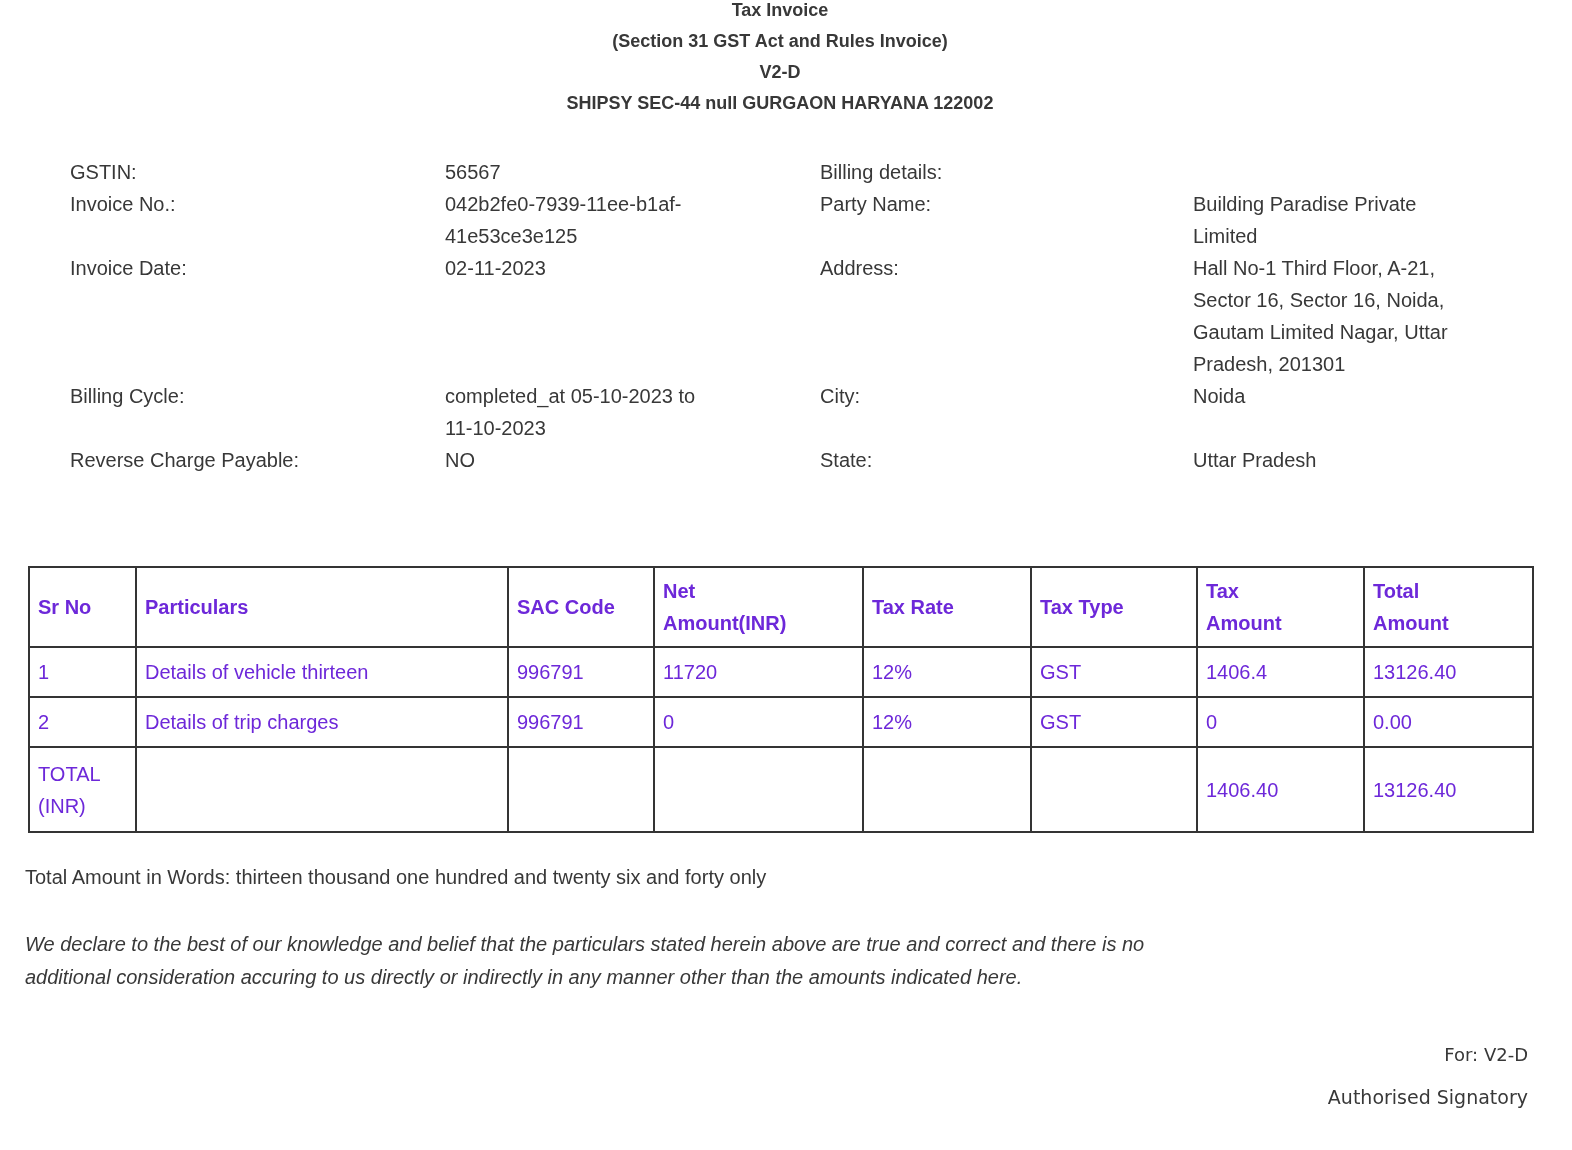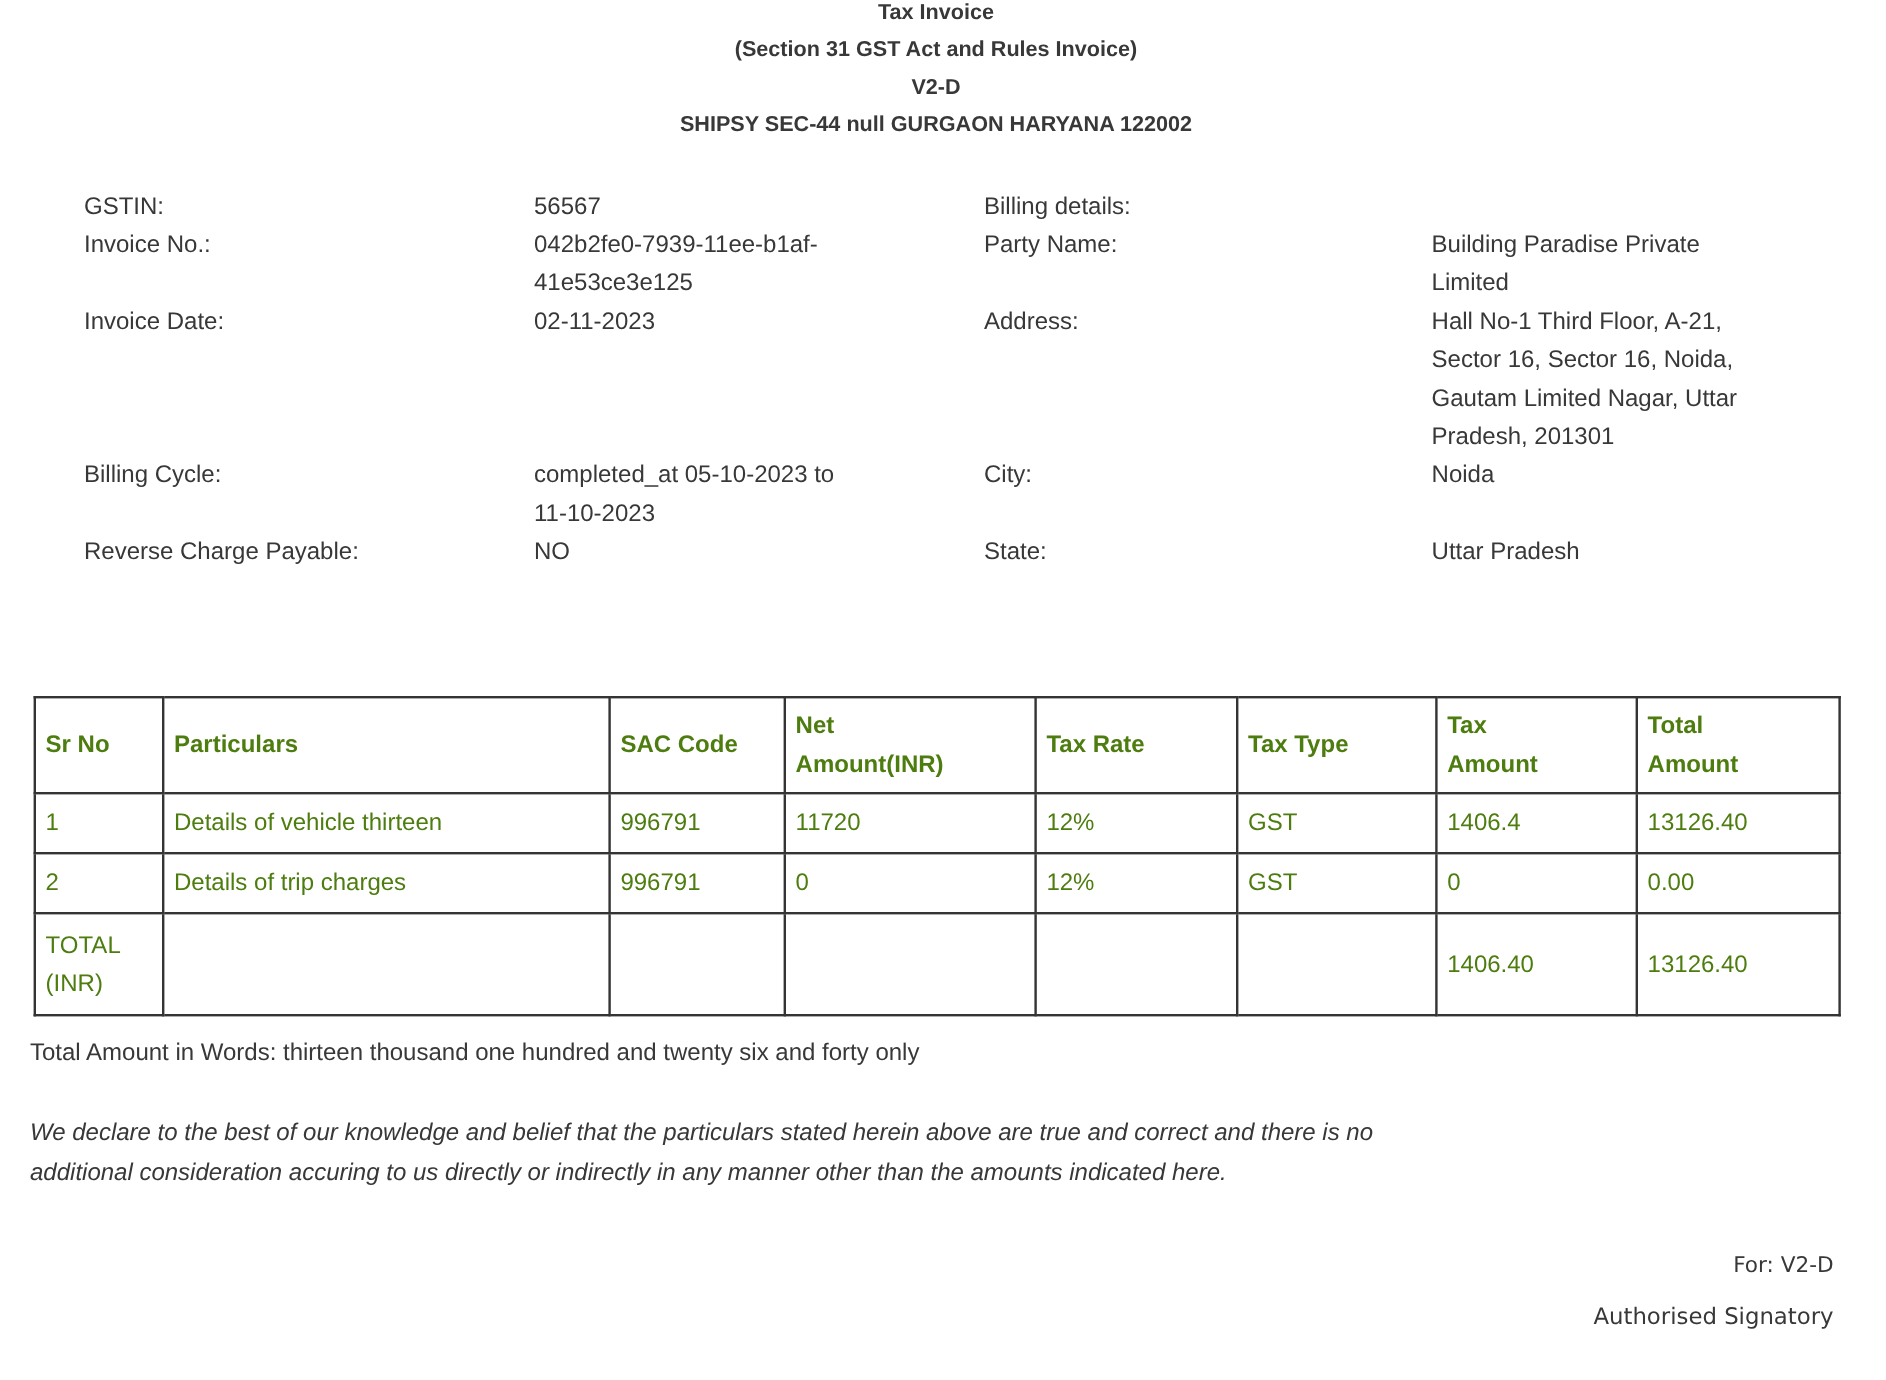--- a/index.html
+++ b/index.html
@@ -17,23 +17,23 @@
   
   table.details{
     position:absolute;top:156px;left:50px;width:1482px;
     border-collapse:collapse;table-layout:fixed;
     font-size:20px;line-height:32px;margin-left:20px;
   }
   table.details td{padding:0;vertical-align:top;}
   table.details .vline{white-space:nowrap;height:32px;}
   
   table.items{
-    position:absolute;top:580px;left:28px;width:1504px;
+    position:absolute;top:566px;left:28px;width:1504px;
     border-collapse:collapse;table-layout:fixed;
-    font-size:20px;color:#4d7c0f;
+    font-size:20px;color:#6d28d9;
   }
   table.items td,table.items th{
     border:2px solid #343434;padding:0 4px 0 8px;text-align:left;
     vertical-align:middle;overflow:hidden;
   }
   table.items th{font-weight:bold;font-size:20px;line-height:32px;}
   table.items .hdr-row{height:80px;}
   table.items .data-row{height:50px;}
   table.items .total-row{height:85px;line-height:32px;}
   table.items .cline{white-space:nowrap;}

